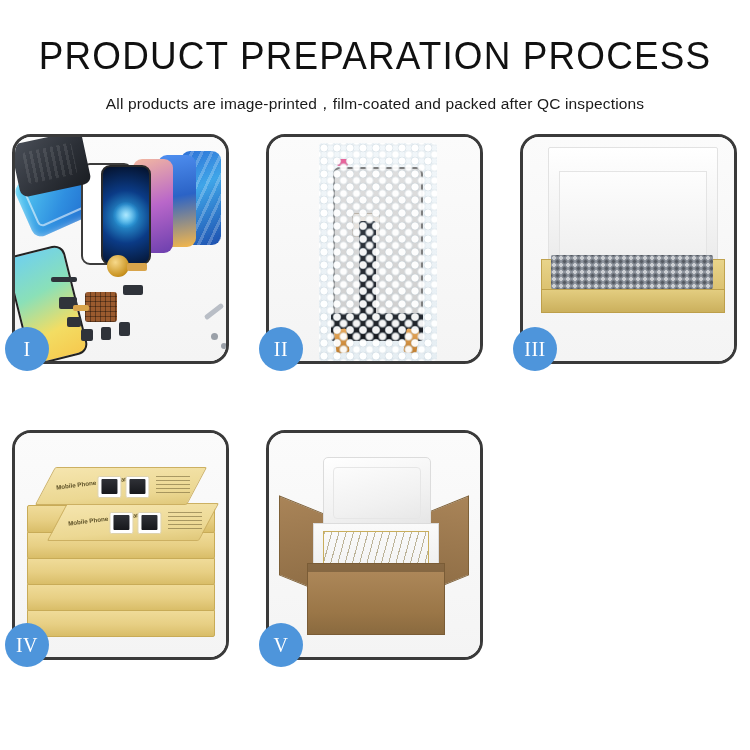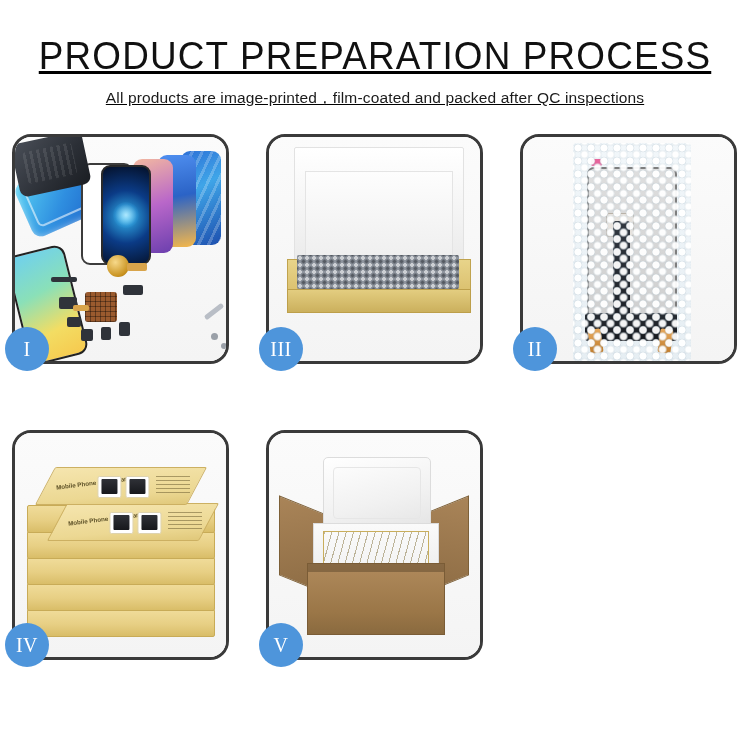--- a/index.html
+++ b/index.html
@@ -13,39 +13,38 @@
     font-family: "Liberation Sans", sans-serif;
     overflow: hidden;
     position: relative;
   }
 
   
   .header {
     width: 750px;
     padding-top: 34px;
     text-align: center;
-    text-decoration: underline;
   }
   .title {
     font-family: "Liberation Sans", sans-serif;
     font-size: 38px;
     line-height: 44px;
     font-weight: 500;
     color: #111111;
     letter-spacing: 1.2px;
     transform: scaleX(0.97);
     white-space: nowrap;
   }
   .subtitle {
     font-family: "Liberation Sans", sans-serif;
     font-size: 15.5px;
     line-height: 22px;
     font-weight: 400;
     color: #1a1a1a;
-    margin-top: 9px;
+    margin-top: 15px;
     letter-spacing: 0.15px;
     white-space: nowrap;
   }
 
   
   .grid {
     position: absolute;
     top: 134px;
     left: 12px;
     width: 726px;
@@ -384,47 +383,47 @@
       <div class="flex-strip" style="left:58px;top:168px;width:16px;height:6px;"></div>
       <div class="dot" style="left:188px;top:172px;width:22px;height:5px;transform:rotate(-38deg);background:#b9bec6;"></div>
       <div class="dot" style="left:196px;top:196px;width:7px;height:7px;border-radius:50%;background:#9aa0a8;"></div>
       <div class="dot" style="left:206px;top:206px;width:6px;height:6px;border-radius:50%;background:#9aa0a8;"></div>
     </div>
     <div class="badge">I</div>
   </div>
 
   <div class="panel">
     <div class="panel-stage">
-      <div class="p3-lid"></div>
-      <div class="p3-lid-in"></div>
-      <div class="p3-tray"></div>
-      <div class="p3-foam"></div>
-      <div class="p3-tray-face"></div>
-    </div>
-    <div class="badge">III</div>
-  </div>
-
-  <div class="panel">
-    <div class="panel-stage">
       <div class="p2-bag">
         <div class="p2-screen"></div>
         <div class="p2-pink"></div>
         <div class="p2-flex-pad"></div>
         <div class="p2-flex"></div>
         <div class="p2-base"></div>
         <div class="p2-gold-l"></div>
         <div class="p2-gold-r"></div>
         <div class="p2-bubbles"></div>
       </div>
     </div>
     <div class="badge">II</div>
   </div>
 
   <div class="panel">
     <div class="panel-stage">
+      <div class="p3-lid"></div>
+      <div class="p3-lid-in"></div>
+      <div class="p3-tray"></div>
+      <div class="p3-foam"></div>
+      <div class="p3-tray-face"></div>
+    </div>
+    <div class="badge">III</div>
+  </div>
+
+  <div class="panel">
+    <div class="panel-stage">
       <div class="box-stack">
         <div class="yb" style="left:4px;  top:150px; width:186px;"></div>
         <div class="yb" style="left:4px;  top:124px; width:186px;"></div>
         <div class="yb" style="left:4px;  top:98px;  width:186px;"></div>
         <div class="yb" style="left:4px;  top:72px;  width:186px;"></div>
         <div class="yb" style="left:4px;  top:46px;  width:186px;"></div>
 
         <div class="yb-lid" style="left:34px; top:44px;">
           <div class="lbl">Mobile Phone Spare Parts</div>
           <div class="sc1"></div>

